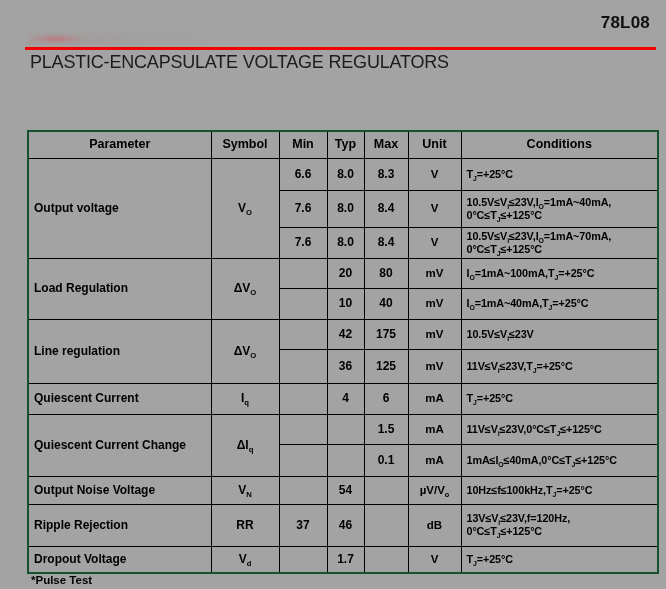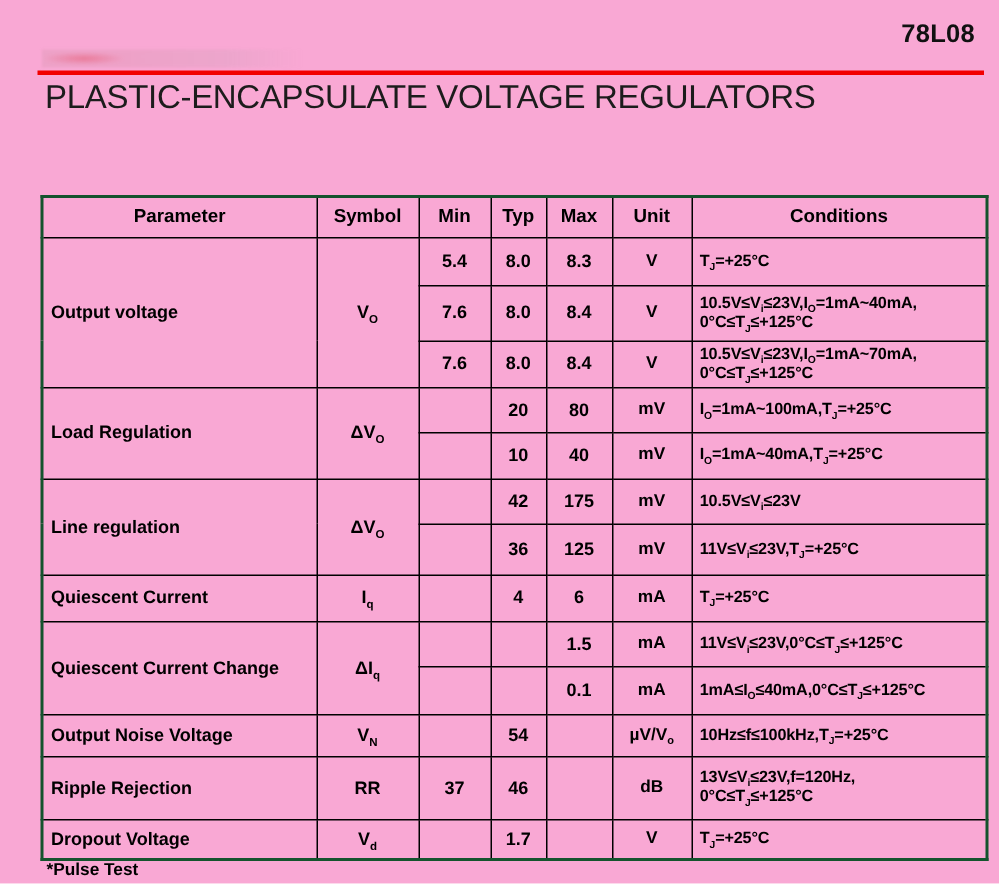--- a/index.html
+++ b/index.html
@@ -1,17 +1,17 @@
 <!DOCTYPE html>
 <html><head>
 <meta charset="utf-8">
 <style>
   html,body { margin:0; padding:0; background:#ffffff; }
   .page {
-    position:relative; width:666px; height:589px; background:#f9a8d4;
+    position:relative; width:666px; height:589px; background:#a3a3a3;
     font-family:"Liberation Sans", sans-serif; color:#000;
     overflow:hidden;
   }
   .part-number {
     position:absolute; top:13px; right:16px;
     font-size:17px; font-weight:bold; color:#111;
     letter-spacing:0.2px;
   }
   .watermark {
     position:absolute; left:28px; top:33px; width:175px; height:12px;
@@ -19,21 +19,21 @@
       radial-gradient(ellipse 38px 6px at 28px 50%, rgba(228,60,80,0.38), rgba(228,60,80,0) 72%),
       linear-gradient(to right, rgba(170,120,120,0.14) 30%, rgba(150,150,150,0.12) 70%, rgba(150,150,150,0) 100%);
     filter: blur(1px);
   }
   .red-rule {
     position:absolute; left:25px; top:47px; width:631px; height:3px;
     background:#f20000;
   }
   .page-title {
     position:absolute; left:30px; top:52px; margin:0;
-    font-size:22px; font-weight:normal; color:#1c1c1c;
+    font-size:18px; font-weight:normal; color:#1c1c1c;
     letter-spacing:-0.2px;
   }
   .section-heading {
     position:absolute; left:33px; top:92px;
     font-size:11.5px; font-weight:bold; color:#000;
   }
   .section-subheading {
     position:absolute; left:33px; top:106px;
     font-size:11.5px; font-weight:bold; color:#000;
   }
@@ -90,21 +90,21 @@
           <th>Typ</th>
           <th>Max</th>
           <th>Unit</th>
           <th>Conditions</th>
         </tr>
     </thead>
     <tbody id="table-body">
         <tr style="height: 32px;">
           <td class="param-cell" rowspan="3">Output voltage</td>
           <td class="symbol-cell" rowspan="3">V<sub>O</sub></td>
-          <td class="num-cell">5.4</td>
+          <td class="num-cell">6.6</td>
           <td class="num-cell">8.0</td>
           <td class="num-cell">8.3</td>
           <td class="unit-cell">V</td>
           <td class="cond-cell">T<sub>J</sub>=+25°C</td>
         </tr>
         <tr style="height: 37px;">
           <td class="num-cell">7.6</td>
           <td class="num-cell">8.0</td>
           <td class="num-cell">8.4</td>
           <td class="unit-cell">V</td>

